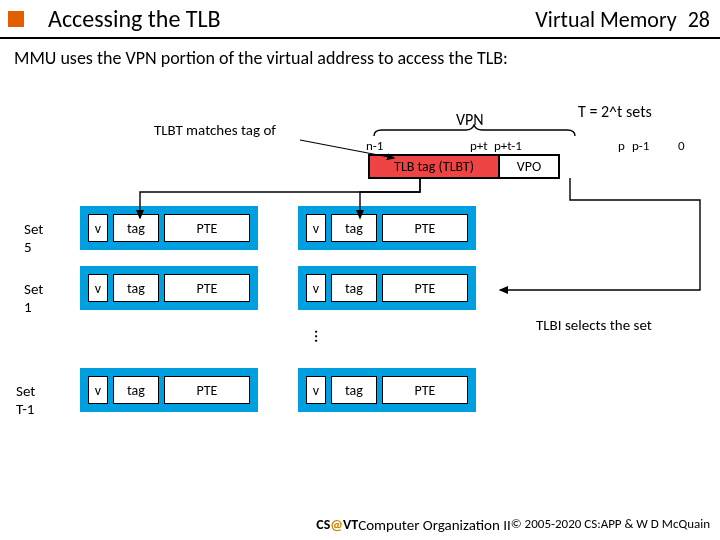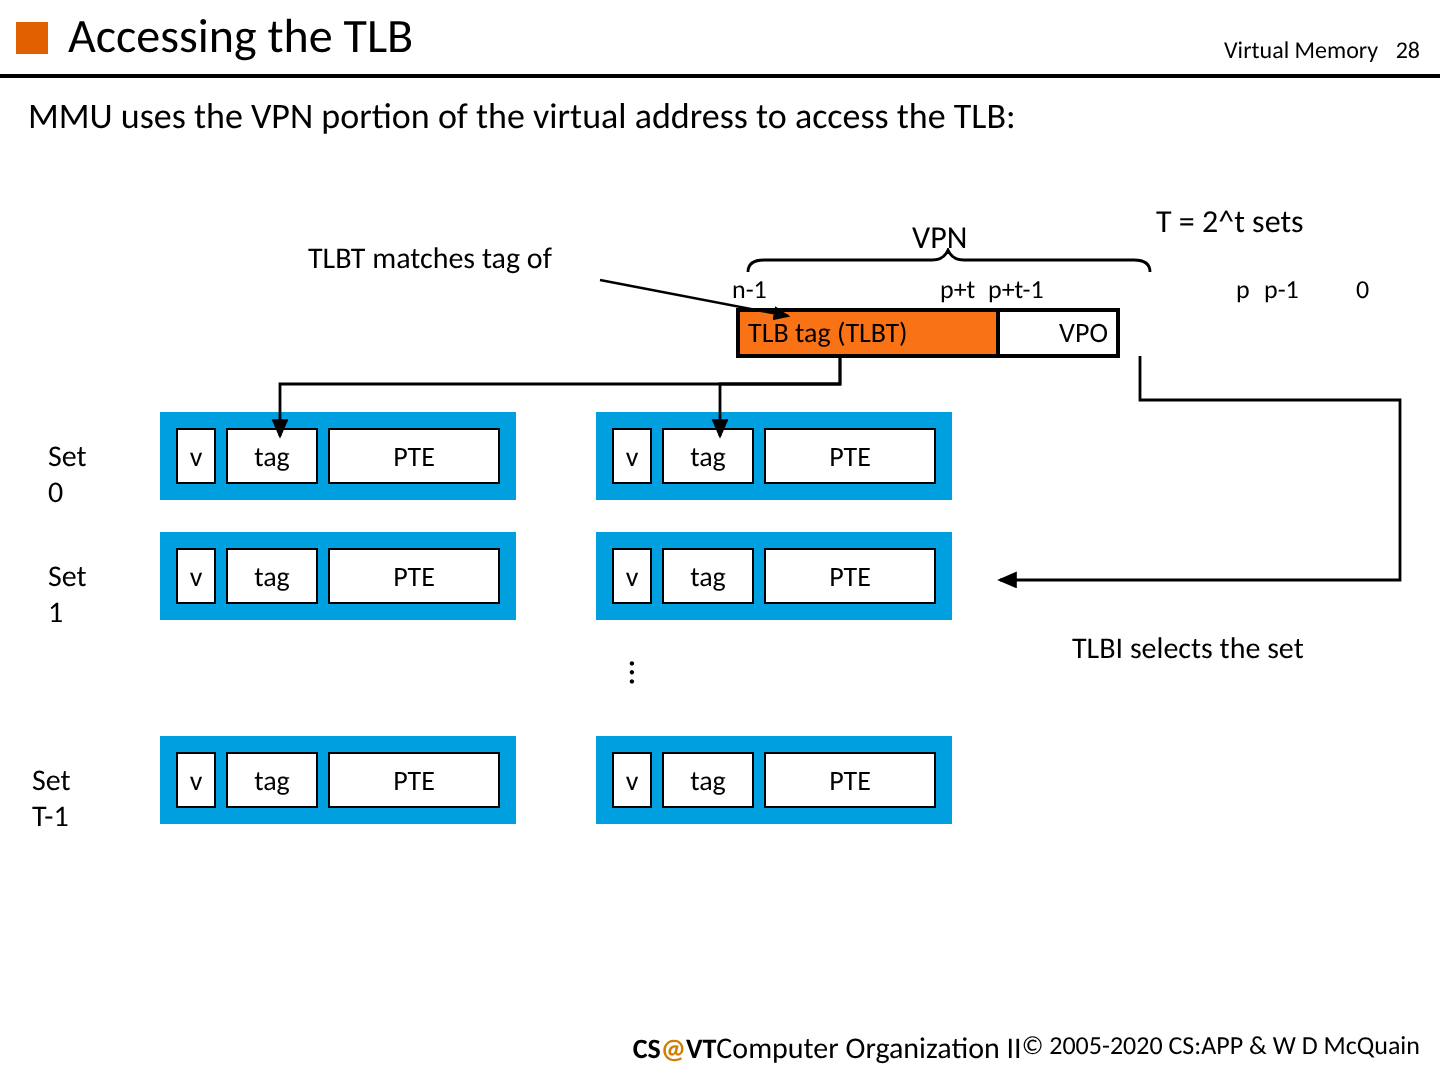--- a/index.html
+++ b/index.html
@@ -1,32 +1,32 @@
 <!DOCTYPE html>
 <html><head>
 <meta charset="utf-8">
 <style>
   body{margin:0;font-family:Calibri,Arial,sans-serif;background:#fff;color:#000;width:720px;height:540px;position:relative;overflow:hidden}
-  .titlebar{display:flex;align-items:center;gap:10px;padding:4px 8px 2px 8px}
+  .titlebar{display:flex;align-items:center;gap:24px;padding:4px 8px 2px 8px}
   .sq{width:16px;height:16px;background:#e06000}
   .title{font-size:24px}
-  .hdr-right{position:absolute;top:19px;right:10px;font-size:12px}
+  .hdr-right{position:absolute;top:6px;right:10px;font-size:22px}
   .hdr-right .pg{margin-left:6px}
   .rule{height:2px;background:#000;margin:2px 0 6px 0}
   .sub{font-size:18px;padding:2px 14px 6px 14px}
   .vpn-area{position:absolute;left:388px;top:90px;width:320px}
   .vpn-label{position:absolute;left:68px;top:20px;font-size:16px}
   .tsets{position:absolute;left:190px;top:12px;font-size:16px}
   .brace{position:absolute;left:-16px;top:34px;width:205px;height:14px}
   .addr{position:absolute;left:-20px;top:64px;display:flex;border:2px solid #000;font-size:14px}
   .cell{border-right:2px solid #000;padding:2px 4px;white-space:nowrap}
   .cell:last-child{border-right:none}
-  .c1{width:120px;background:#f97316;text-align:left}
+  .c1{width:120px;background:#ef4444;text-align:center}
   .c2{width:128px;background:#66cc55;text-align:center}
-  .c3{width:50px;background:#fff;text-align:right}
+  .c3{width:50px;background:#fff;text-align:center}
   .bits{position:absolute;left:-20px;top:48px;font-size:13px;width:320px}
   .bits span{position:absolute}
   .note{position:absolute;left:154px;top:122px;font-size:15px;line-height:1.1}
   .sets{position:absolute;left:24px;top:206px}
   .setlabel{position:absolute;font-size:15px}
   .setrow{position:absolute;display:flex;gap:40px}
   .entry{display:flex;border:3px solid #00a0e0;background:#00a0e0;padding:5px;gap:5px}
   .box{background:#fff;border:1px solid #000;display:flex;align-items:center;justify-content:center;font-size:14px}
   .bv{width:18px;height:26px}
   .bt{width:44px;height:26px}
@@ -71,21 +71,21 @@
     <span style="left:264px">p-1</span>
     <span style="left:310px">0</span>
   </div>
   <div class="addr">
     <div class="cell c1">TLB tag (TLBT)</div>
     <div class="cell c3">VPO</div>
   </div>
 </div>
 
 <div class="sets">
-  <div class="setlabel" style="top:14px;left:0">Set 0</div>
+  <div class="setlabel" style="top:14px;left:0">Set 5</div>
   <div class="setlabel" style="top:74px;left:0">Set 1</div>
   <div class="setlabel" style="top:176px;left:-8px">Set T-1</div>
 
   <div class="setrow" style="top:0;left:56px">
     <div class="entry">
       <div class="box bv">v</div>
       <div class="box bt">tag</div>
       <div class="box bp">PTE</div>
     </div>
     <div class="entry">

